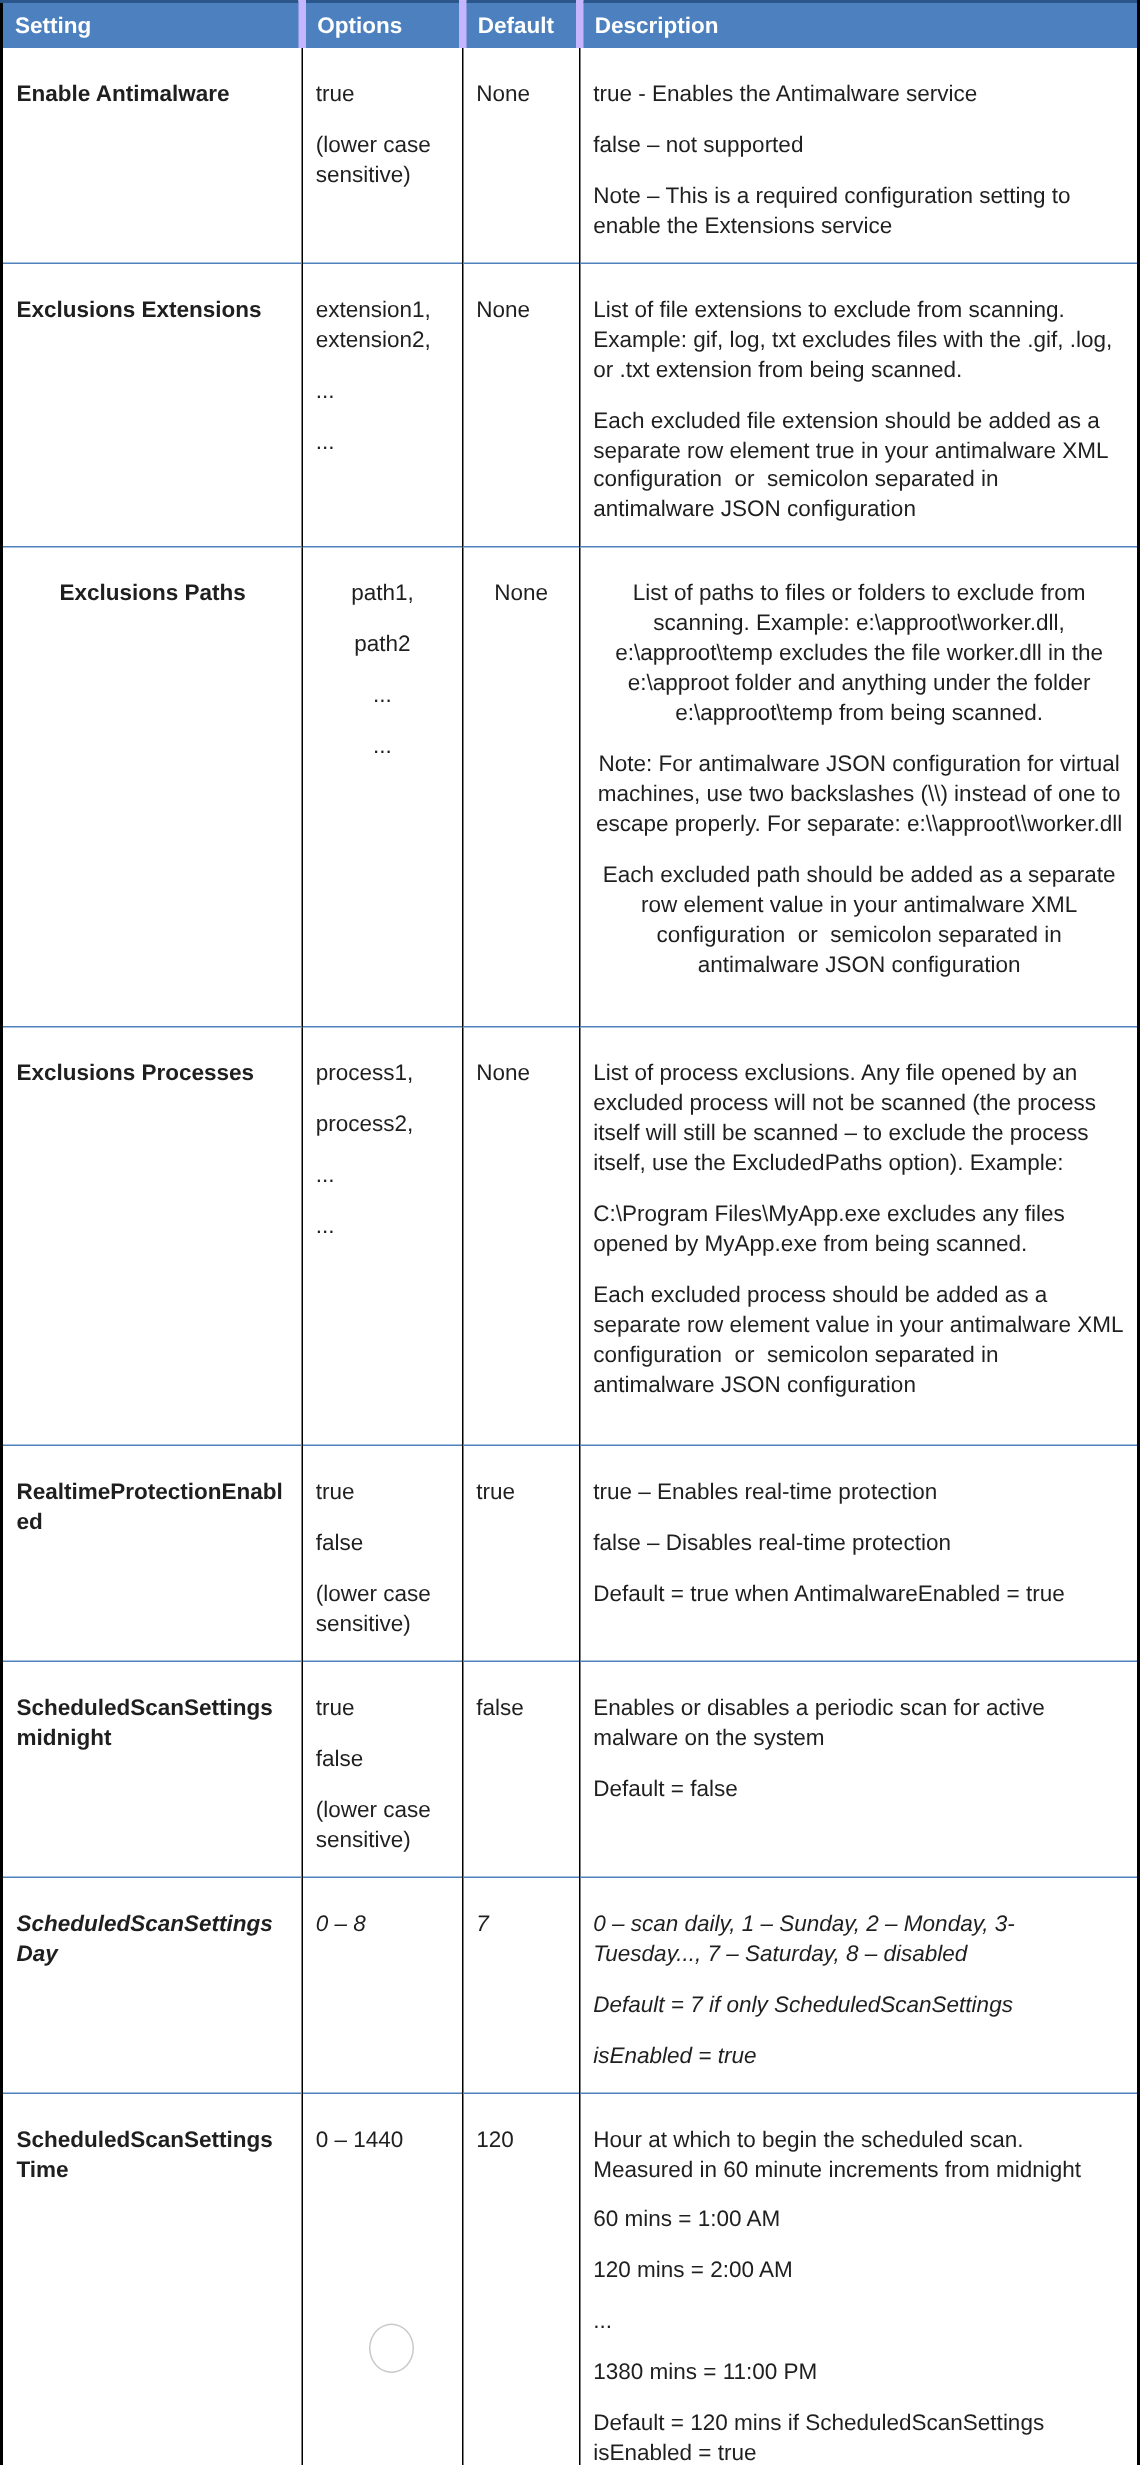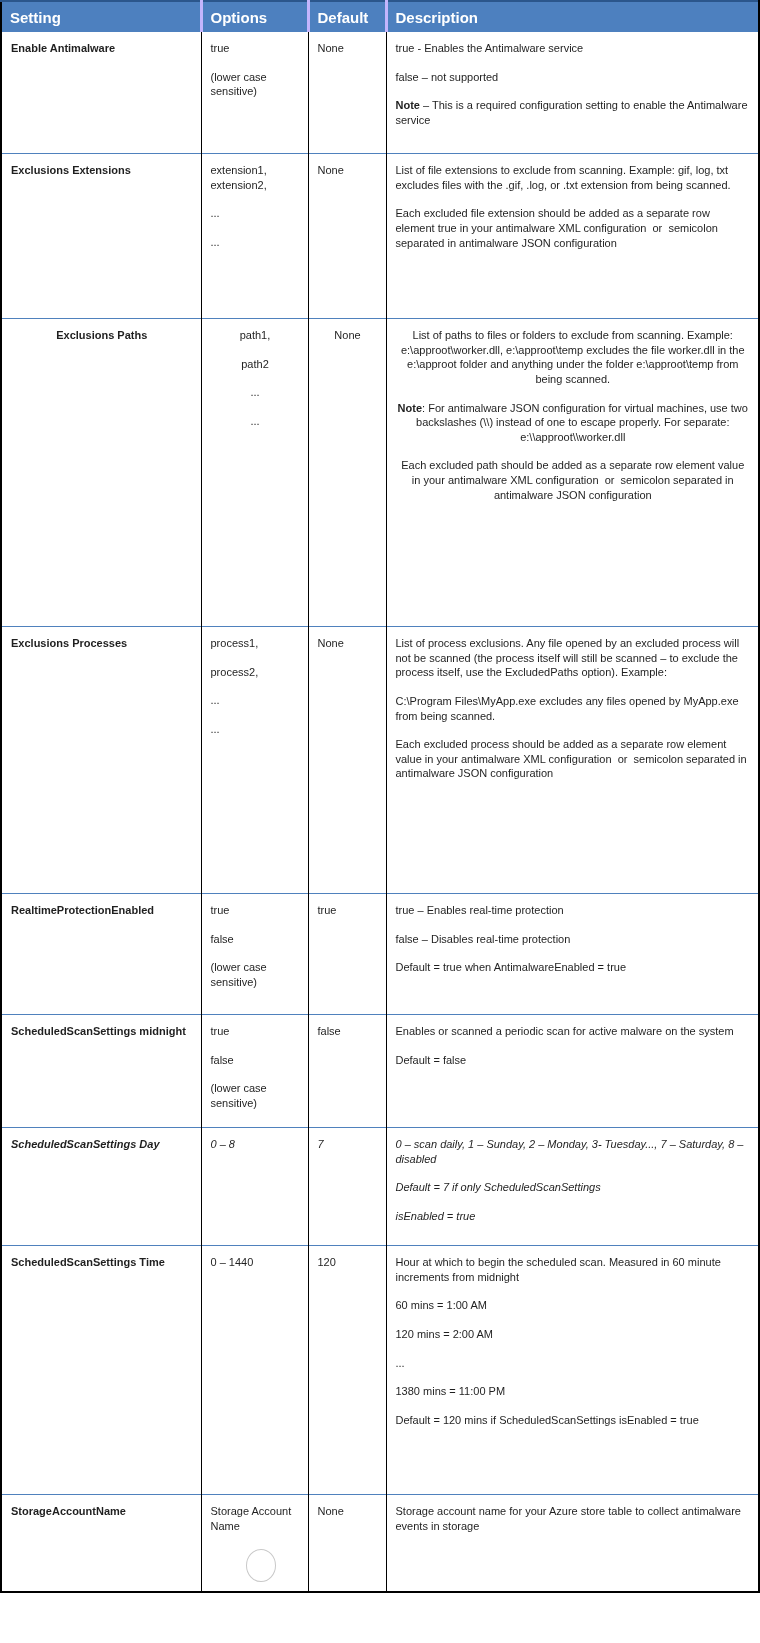--- a/index.html
+++ b/index.html
@@ -3,29 +3,29 @@
 <meta charset="utf-8">
 <style>
   html,body{margin:0;padding:0;background:#ffffff;}
   body{font-family:"Liberation Sans",sans-serif;color:#1f1f1f;}
   .page{position:relative;width:760px;}
   table{border-collapse:collapse;table-layout:fixed;width:758px;
         border-left:2px solid #000;border-right:2px solid #000;border-bottom:2px solid #000;
         border-top:2px solid #2b568c;}
   col.c-setting{width:200px;} col.c-options{width:107px;} col.c-default{width:78px;} col.c-desc{width:373px;}
   th{background:#4d80bf;color:#ffffff;text-align:left;font-size:15px;font-weight:bold;
-     padding:6px 8px;border-left:3px solid #c4b5fd;height:18px;vertical-align:middle;}
+     padding:6px 8px;border-left:5px solid #c4b5fd;height:18px;vertical-align:middle;}
   th:first-child{border-left:none;}
-  td{vertical-align:top;font-size:11px;line-height:1.33;padding:9px 8px 0 9px;
+  td{vertical-align:top;font-size:15px;line-height:1.33;padding:21px 8px 0 9px;
      border-left:1px solid #000;border-top:1px solid #4f81bd;}
   td:first-child{border-left:none;}
   tbody tr:first-child td{border-top:none;}
   td p{margin:0 0 14px 0;white-space:pre-wrap;}
   .setting-cell{font-weight:bold;overflow-wrap:break-word;word-break:break-word;}
-  .bold{font-weight:bold;}
+  .bold{font-weight:normal;}
   
   .row-1 td{height:112px;} .row-2 td{height:155px;} .row-3 td{height:298px;text-align:center;}
   .row-4 td{height:257px;} .row-5 td{height:111px;} .row-6 td{height:103px;}
   .row-7 td{height:108px;font-style:italic;} .row-8 td{height:239px;} .row-9 td{height:43px;}
   .row-10 td{height:87px;}
   .artifact-circle{position:absolute;left:246px;top:1549px;width:28px;height:31px;
      border:1px solid #c9c9c9;border-radius:50%;pointer-events:none;}
 </style>
 </head>
 <body>
@@ -54,21 +54,21 @@
           <td>
             <p>true</p>
             <p>(lower case sensitive)</p>
           </td>
           <td>
             <p>None</p>
           </td>
           <td>
             <p><span>true - Enables the Antimalware service</span></p>
             <p><span>false – not supported</span></p>
-            <p><span class="bold">Note</span><span> – This is a required configuration setting to enable the Antimalware service</span></p>
+            <p><span class="bold">Note</span><span> – This is a required configuration setting to enable the Extensions service</span></p>
           </td>
         </tr>
         <tr class="row-2">
           <td class="setting-cell">
             <p>Exclusions Extensions</p>
           </td>
           <td>
             <p>extension1, extension2,</p>
             <p>...</p>
             <p>...</p>
@@ -143,21 +143,21 @@
           </td>
           <td>
             <p>true</p>
             <p>false</p>
             <p>(lower case sensitive)</p>
           </td>
           <td>
             <p>false</p>
           </td>
           <td>
-            <p><span>Enables or scanned a periodic scan for active malware on the system</span></p>
+            <p><span>Enables or disables a periodic scan for active malware on the system</span></p>
             <p><span>Default = false</span></p>
           </td>
         </tr>
         <tr class="row-7">
           <td class="setting-cell">
             <p>ScheduledScanSettings Day</p>
           </td>
           <td>
             <p>0 – 8</p>
           </td>

